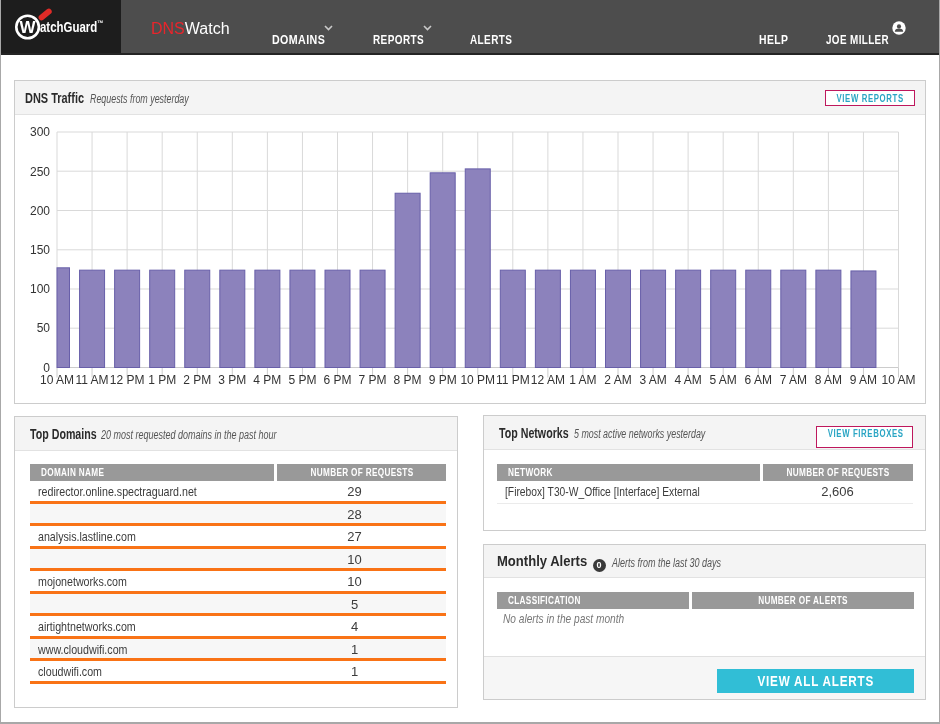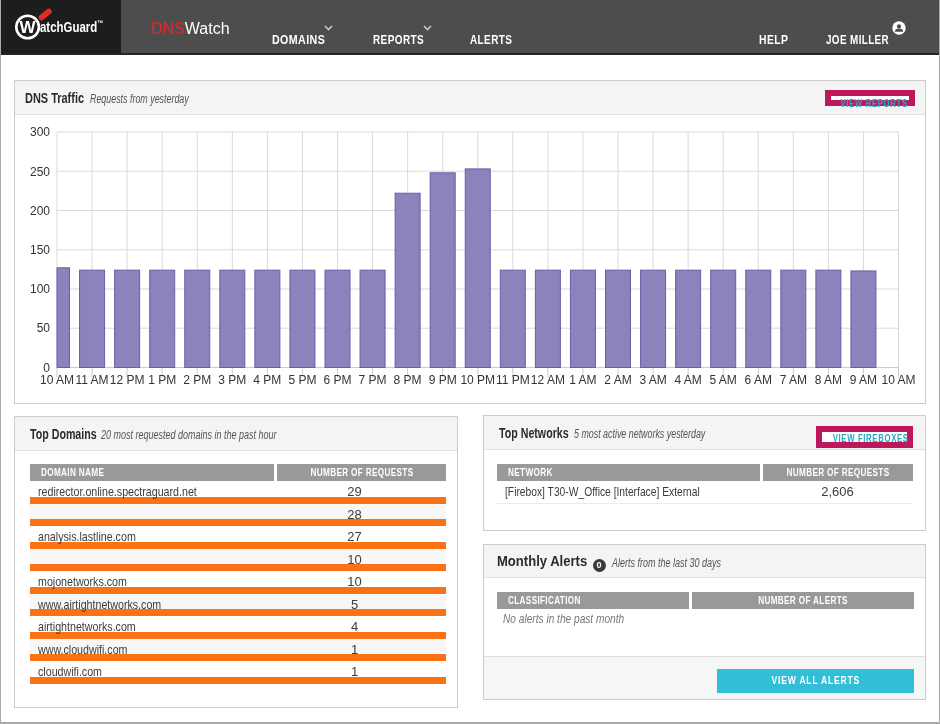--- a/index.html
+++ b/index.html
@@ -7,28 +7,28 @@
 .nav{position:absolute;left:0;top:0;width:940px;height:55px;background:#4d4d4d}
 .nav .logoblk{position:absolute;left:0;top:0;width:121px;height:55px;background:#1d1d1d}
 .nav .darkline{position:absolute;left:0;top:53px;width:940px;height:2px;background:#242424}
 .navitem{position:absolute;top:32px;color:#fff;font-size:13px;font-weight:bold;letter-spacing:.5px;white-space:nowrap}
 .sx{display:inline-block;transform-origin:0 50%}
 
 .panel{position:absolute;background:#fff;border:1px solid #ccc;box-sizing:border-box}
 .phead{position:absolute;left:0;top:0;right:0;height:33px;background:#f4f4f4;border-bottom:1px solid #e2e2e2}
 .ptitle{position:absolute;top:8px;font-size:15px;font-weight:bold;color:#2b2b2b;white-space:nowrap}
 .psub{position:absolute;top:11px;font-size:12px;font-style:italic;color:#555;white-space:nowrap}
-.obtn{position:absolute;background:#fff;border:6px solid #be185d;color:#2aa5c4;font-size:10px;font-weight:bold;letter-spacing:.8px;text-align:center;box-sizing:border-box;white-space:nowrap}
+.obtn{position:absolute;background:#fff;border:1px solid #be185d;color:#2aa5c4;font-size:10px;font-weight:bold;letter-spacing:.8px;text-align:center;box-sizing:border-box;white-space:nowrap}
 .obtn .sx{transform-origin:50% 50%}
 
 .thead{position:absolute;height:17.5px;background:#999;box-sizing:border-box}
 .thead span{position:absolute;top:3.5px;color:#fff;font-size:10px;font-weight:bold;letter-spacing:.4px;white-space:nowrap}
 .r{position:relative;height:22.5px;line-height:22.5px;font-size:13px;color:#3c3c3c;box-sizing:border-box}
 .r.even{background:#f7f7f7}
-.r{border-bottom:7px solid #f97316}
+.r{border-bottom:3px solid #f97316}
 .dn{position:absolute;left:8px;top:0}
 .dn i{font-style:normal;display:inline-block;transform:scaleX(.82);transform-origin:0 50%}
 .num{position:absolute;top:0;text-align:center}
 
 #p1{left:14px;top:80px;width:912px;height:324px}
 #p2{left:14px;top:416px;width:444px;height:292px}
 #p3{left:483px;top:415px;width:443px;height:115.5px}
 #p4{left:483px;top:543.5px;width:443px;height:156.5px}
 #p2 .r .num{left:240px;width:170px}
 </style></head>
@@ -207,21 +207,20 @@
         <span class="num">27</span>
       </div>
 <div class="r even">
         <span class="num">10</span>
       </div>
 <div class="r odd">
         <span class="dn"><i>mojonetworks.com</i></span>
         <span class="num">10</span>
       </div>
 <div class="r even">
-        <span class="dn"><i>www.airtightnetworks.com</i></span>
         <span class="num">5</span>
       </div>
 <div class="r odd">
         <span class="dn"><i>airtightnetworks.com</i></span>
         <span class="num">4</span>
       </div>
 <div class="r even">
         <span class="dn"><i>www.cloudwifi.com</i></span>
         <span class="num">1</span>
       </div>
@@ -255,16 +254,16 @@
   <div style="position:absolute;left:108.5px;top:14px;width:13px;height:13px;border-radius:50%;background:#3a3a3a;color:#fff;font-size:9px;font-weight:bold;text-align:center;line-height:13px">0</div>
   <span class="psub" style="left:128px;top:11px"><span class="sx" style="transform:scaleX(.75)">Alerts from the last 30 days</span></span>
   <div class="thead" style="left:12.5px;top:47px;width:192px">
       <span style="left:11px;transform:scaleX(.82);transform-origin:0 50%;display:inline-block;position:absolute">CLASSIFICATION</span>
     </div>
   <div class="thead" style="left:207.5px;top:47px;width:222.5px">
       <span style="left:111px;transform:translateX(-50%) scaleX(.82);transform-origin:50% 50%;display:inline-block;position:absolute">NUMBER OF ALERTS</span>
     </div>
   <div style="position:absolute;left:19px;top:66px;font-size:13px;font-style:italic;color:#777"><span class="sx" style="transform:scaleX(.78)">No alerts in the past month</span></div>
   <div style="position:absolute;left:0;right:0;top:111.5px;bottom:0;background:#f6f6f6;border-top:1px solid #e0e0e0"></div>
-  <div style="position:absolute;left:233px;top:124.5px;width:197px;height:23.5px;background:#31bed6;color:#fff;font-size:11px;font-weight:bold;letter-spacing:1px;text-align:center;line-height:23.5px"><span class="sx" style="transform:scaleX(.78);transform-origin:50% 50%">VIEW ALL ALERTS</span></div>
+  <div style="position:absolute;left:233px;top:124.5px;width:197px;height:23.5px;background:#31bed6;color:#fff;font-size:15px;font-weight:bold;letter-spacing:1px;text-align:center;line-height:23.5px"><span class="sx" style="transform:scaleX(.78);transform-origin:50% 50%">VIEW ALL ALERTS</span></div>
 </div>
 
 <div class="frame"></div>
 
 </body></html>

